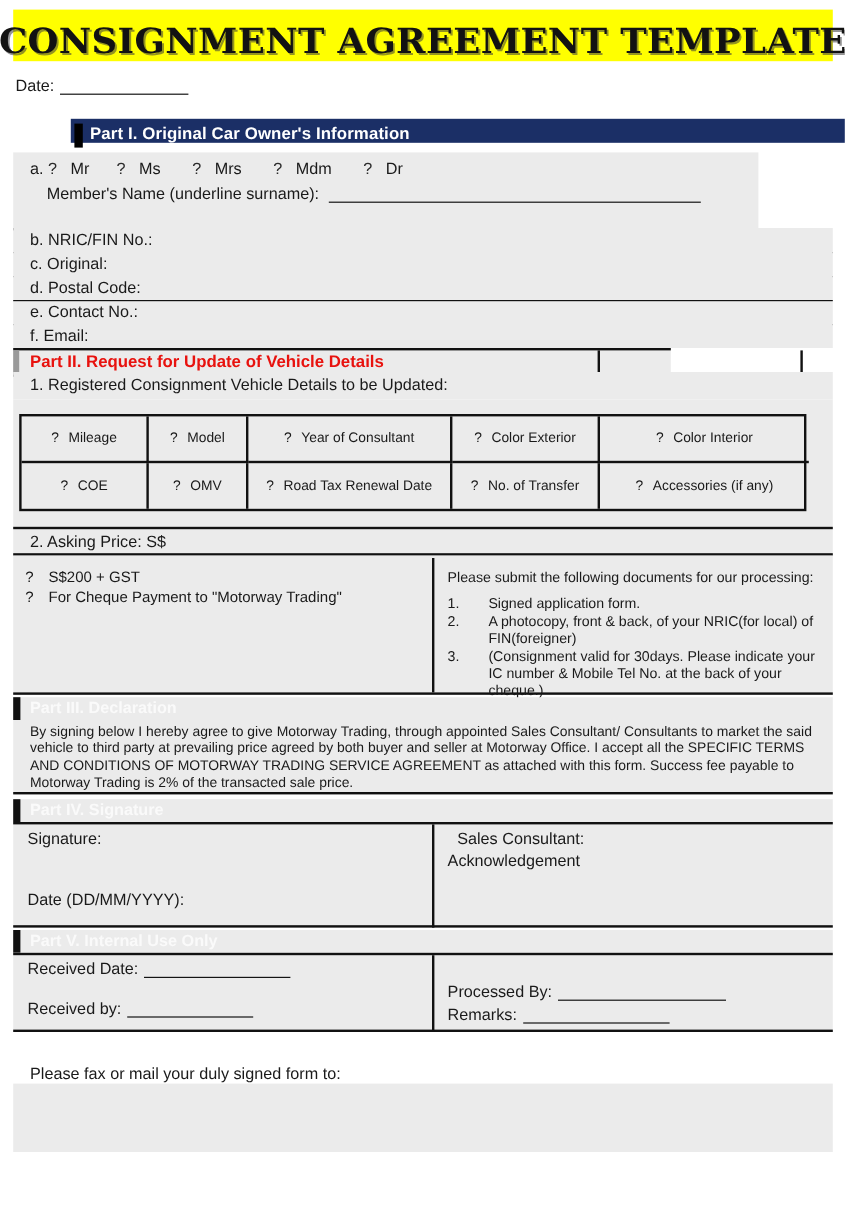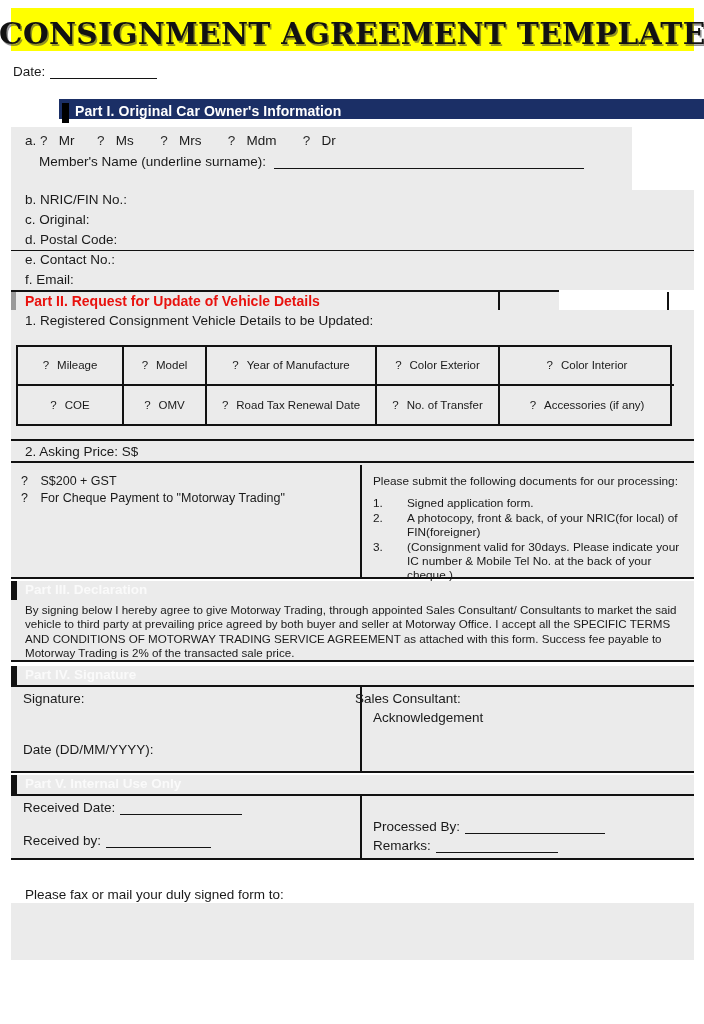--- a/index.html
+++ b/index.html
@@ -319,21 +319,21 @@
     left: 12px; top: 4px;
     font-size: 13.5px;
   }
   .sig-date-lbl {
     position: absolute;
     left: 12px; top: 55px;
     font-size: 13.5px;
   }
   .sig-right-lbl {
     position: absolute;
-    left: 344px; top: 4px;
+    left: 370px; top: 4px;
     font-size: 13.5px;
   }
   .sig-right-ack {
     position: absolute;
     left: 362px; top: 23px;
     font-size: 13.5px;
   }
 
   
   .part5-row {
@@ -485,21 +485,21 @@
       <div class="veh-cell">
         <span class="qm">?</span>
         <span>Mileage</span>
       </div>
       <div class="veh-cell">
         <span class="qm">?</span>
         <span>Model</span>
       </div>
       <div class="veh-cell">
         <span class="qm">?</span>
-        <span>Year of Manufacture</span>
+        <span>Year of Consultant</span>
       </div>
       <div class="veh-cell">
         <span class="qm">?</span>
         <span>Color Exterior</span>
       </div>
       <div class="veh-cell">
         <span class="qm">?</span>
         <span>Color Interior</span>
       </div>
 

